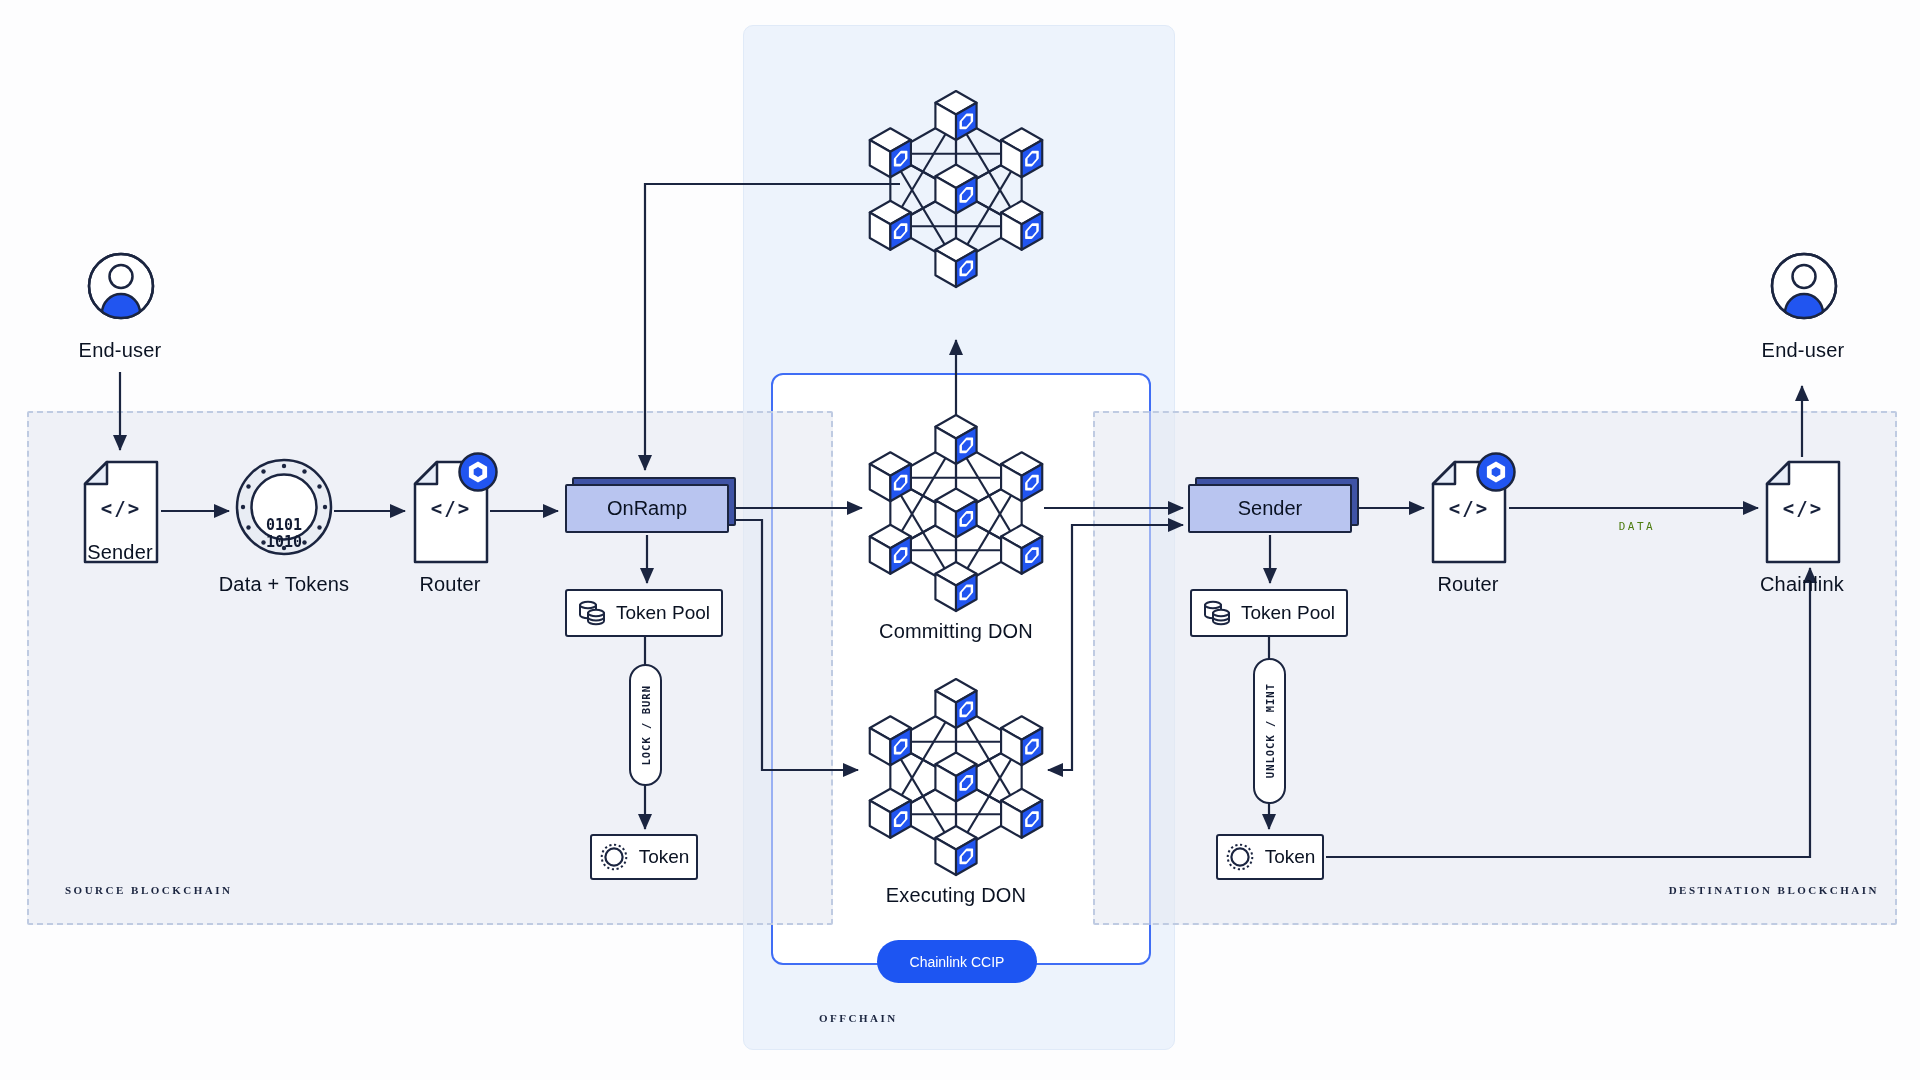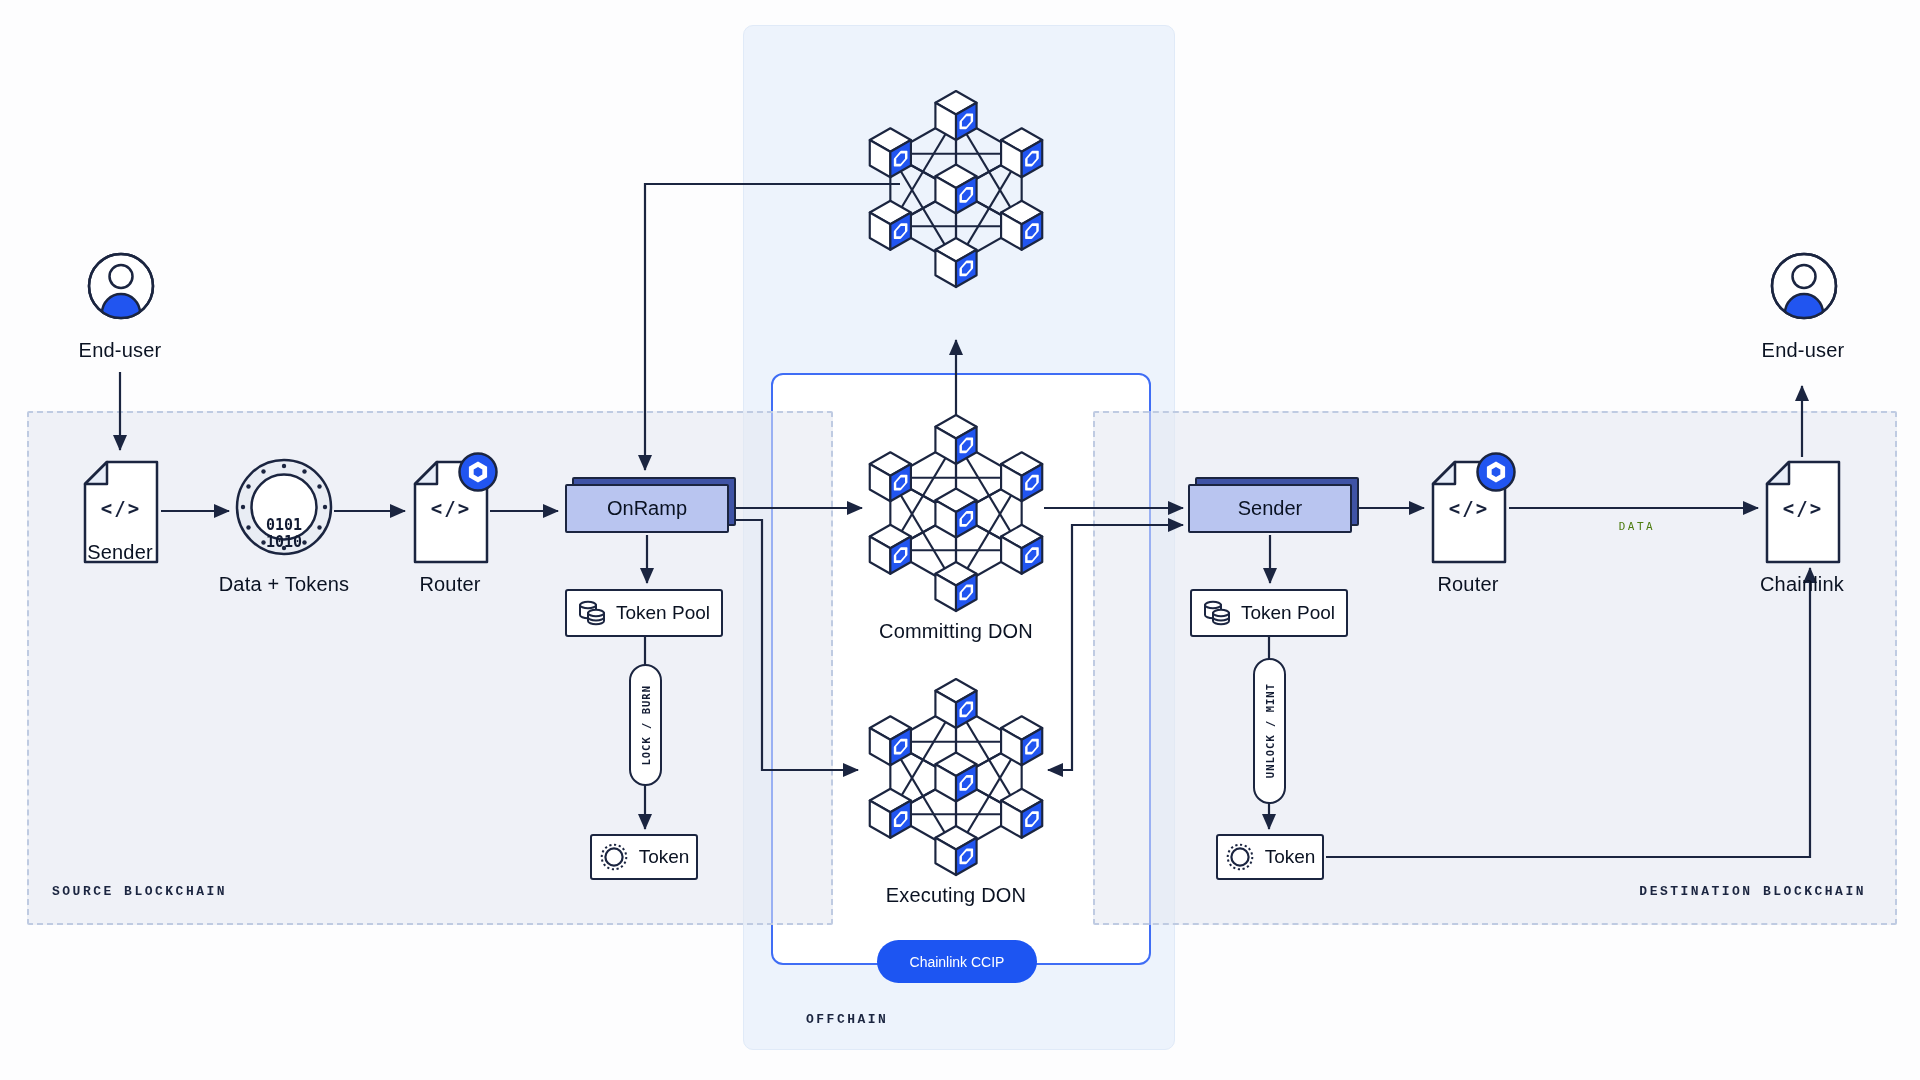--- a/index.html
+++ b/index.html
@@ -5,22 +5,22 @@
   html,body{margin:0;padding:0;background:#ffffff;}
   #stage{position:relative;width:1920px;height:1080px;background:#fdfdfe;overflow:hidden;
          font-family:"Liberation Sans",sans-serif;color:#0c1527;}
   .abs{position:absolute;}
   
   .offchain-panel{background:#EDF3FC;border:1px solid #E0EAF8;border-radius:10px;}
   .ccip-box{background:#ffffff;border:2px solid #3F6DF5;border-radius:12px;}
   .chain-container{background:rgba(227,232,241,0.55);border:2px dashed #BFCBE2;border-radius:2px;}
   
   .node-label{font-size:20px;font-weight:500;color:#0A1222;text-align:center;letter-spacing:.2px;}
-  .mono-label{font-family:Liberation Mono, monospace;font-weight:700;font-size:13px;
-              letter-spacing:2.5px;color:#1B2540;}
+  .mono-label{font-family:Liberation Serif, serif;font-weight:700;font-size:11px;
+              letter-spacing:2.5px;color:#1B2540;margin-left:13px;}
   .small-mono{font-family:"DejaVu Sans Mono",monospace;font-weight:400;font-size:11px;
               letter-spacing:2.5px;color:#4d7c0f;}
   
   .ramp-back{width:164px;height:49px;background:#3F53A5;border:2px solid #1B2540;border-radius:2px;box-sizing:border-box;}
   .ramp-front{width:164px;height:49px;background:#B9C5F0;border:2px solid #1B2540;border-radius:2px;
               box-sizing:border-box;display:flex;align-items:center;justify-content:center;
               font-size:20px;font-weight:500;color:#0A1222;}
   
   .wbox{background:#ffffff;border:2px solid #1B2540;border-radius:3px;box-sizing:border-box;
         display:flex;align-items:center;justify-content:center;gap:10px;

